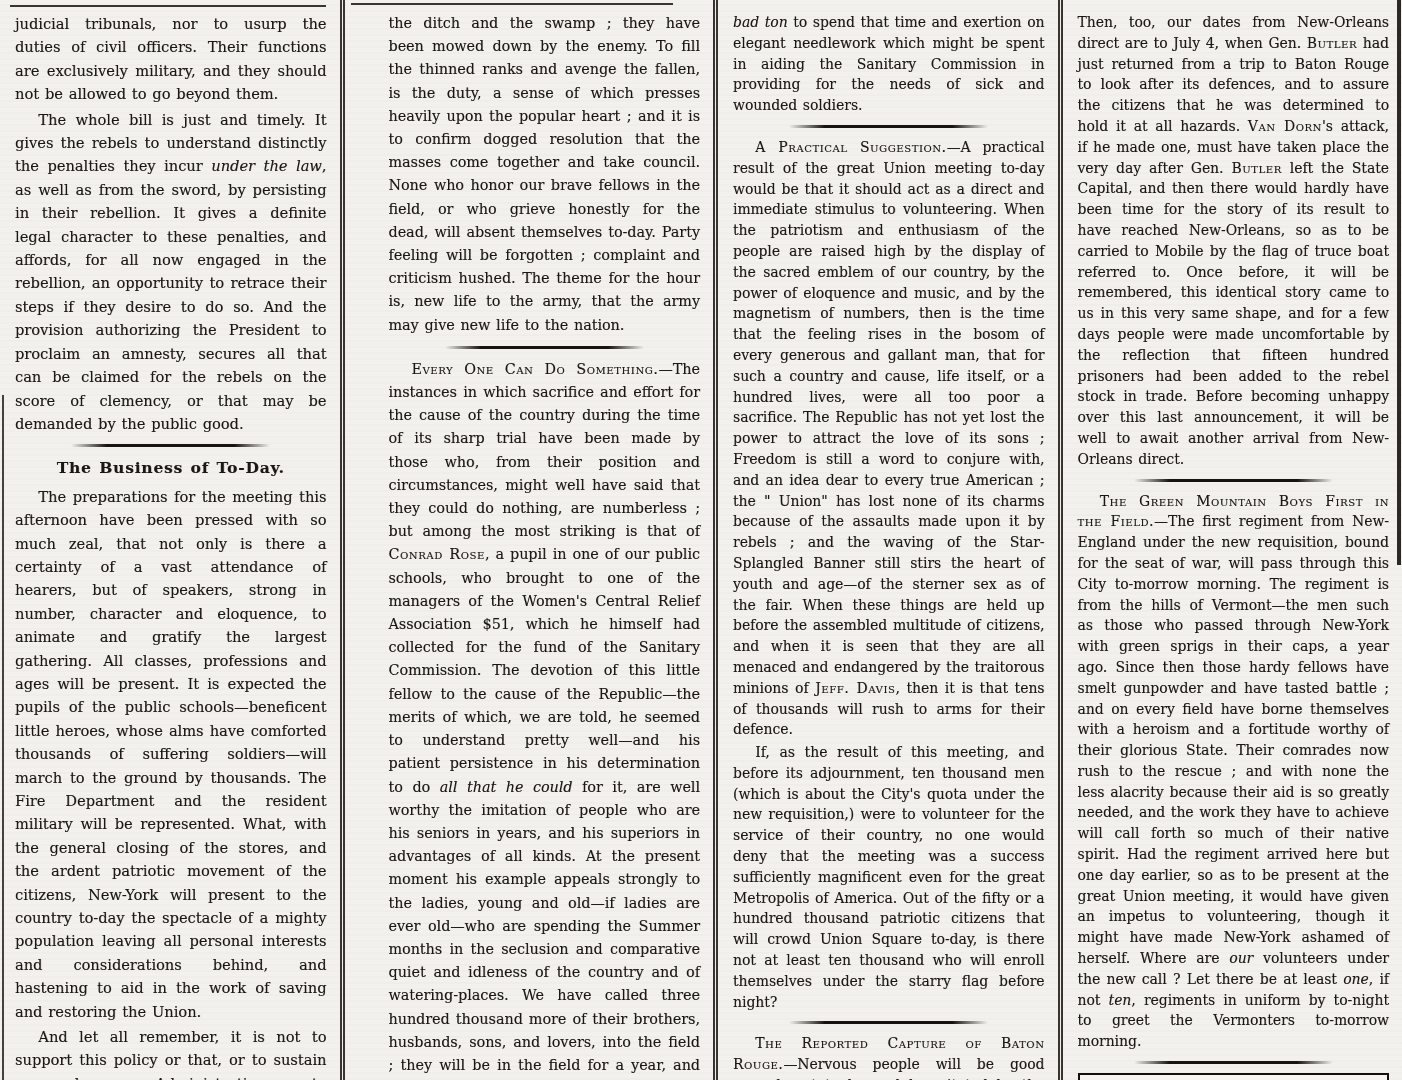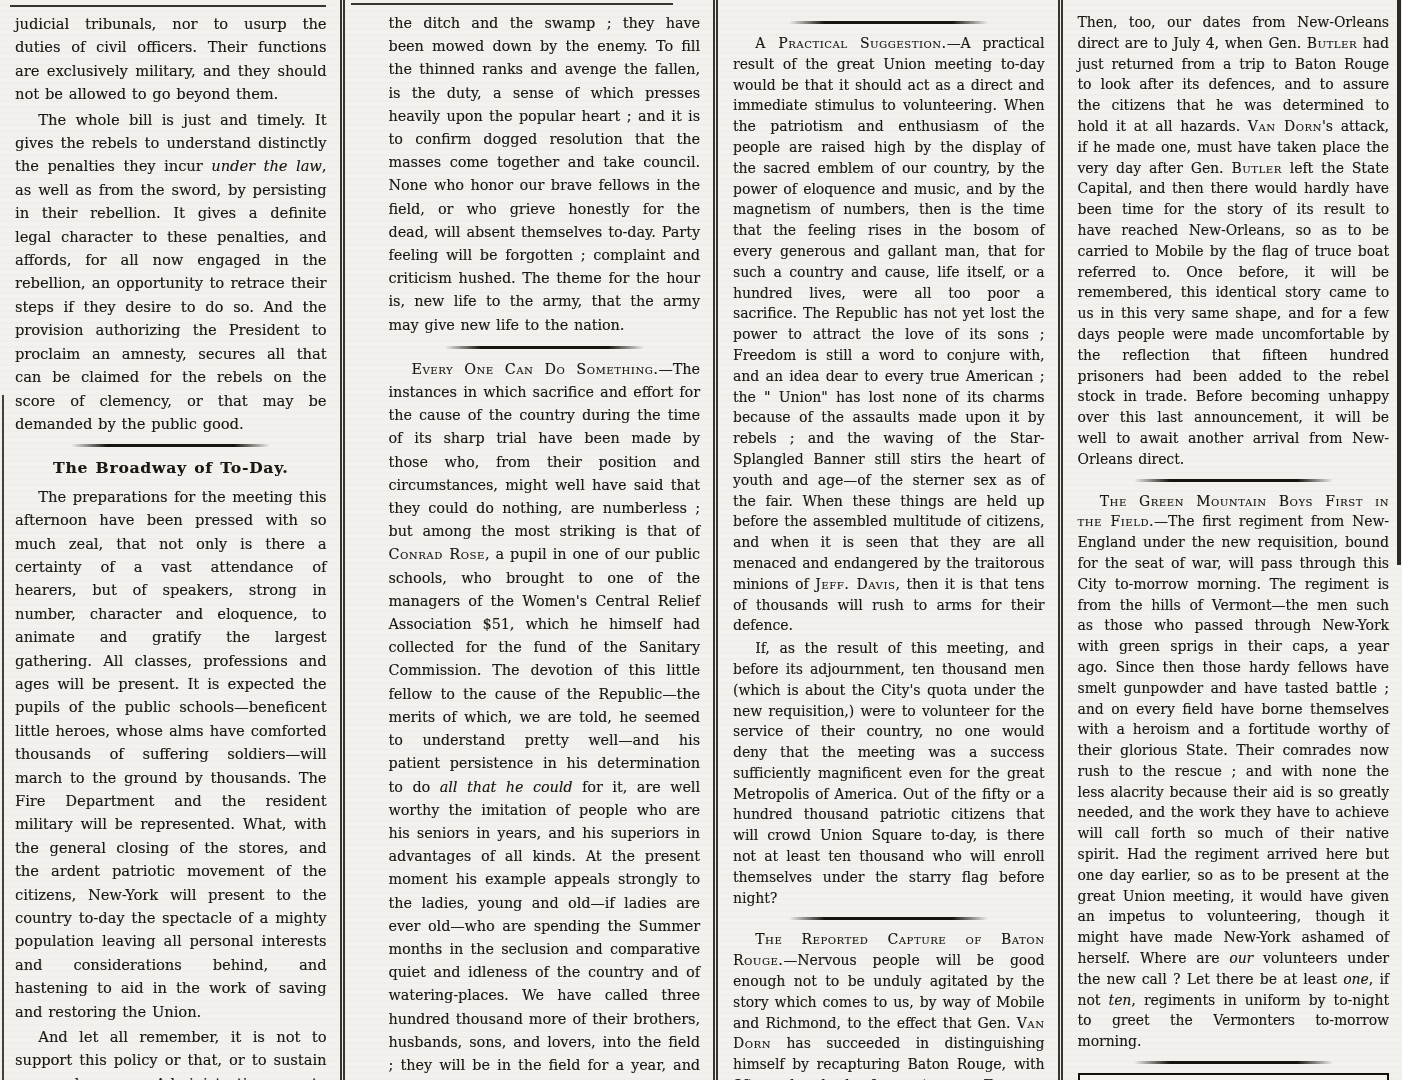--- a/index.html
+++ b/index.html
@@ -81,31 +81,32 @@
 </head>
 <body>
 
 <div class="paper">
   <div class="column col-a">
     <div class="artifact col1-top-line"></div>
     <div class="artifact col1-left-line"></div>
   <p class="cont">judicial tribunals, nor to usurp the duties of civil officers. Their functions are exclusively military, and they should not be allowed to go beyond them.</p>
       <p>The whole bill is just and timely. It gives the rebels to understand distinctly the penalties they incur <i>under the law</i>, as well as from the sword, by persisting in their rebellion. It gives a definite legal character to these penalties, and affords, for all now engaged in the rebellion, an opportunity to retrace their steps if they desire to do so. And the provision authorizing the President to proclaim an amnesty, secures all that can be claimed for the rebels on the score of clemency, or that may be demanded by the public good.</p>
       <div class="rule"></div>
-      <h2 class="headline">The Broadway of To-Day.</h2>
+      <h2 class="headline">The Business of To-Day.</h2>
       <p>The preparations for the meeting this afternoon have been pressed with so much zeal, that not only is there a certainty of a vast attendance of hearers, but of speakers, strong in number, character and eloquence, to animate and gratify the largest gathering. All classes, professions and ages will be present. It is expected the pupils of the public schools—beneficent little heroes, whose alms have comforted thousands of suffering soldiers—will march to the ground by thousands. The Fire Department and the resident military will be represented. What, with the general closing of the stores, and the ardent patriotic movement of the citizens, New-York will present to the country to-day the spectacle of a mighty population leaving all personal interests and considerations behind, and hastening to aid in the work of saving and restoring the Union.</p>
       <p>And let all remember, it is not to support this policy or that, or to sustain or condemn an Administration, or to pass upon the qualifications of any military chief, that this great popular comitium is held. The Union is in danger, and must be redeemed ; more than that, our brethren and sons, who have hastened to its redemption, are in peril, and must be saved. The armies we have sent to the field, confident of our strength, and disparaging that of the enemy, have proved insufficient for the gigantic task before them. Disease has decimated them ; they have perished in</p>
     </div>
   <div class="column col-b">
     <div class="artifact col2-top-line"></div>
   <p class="cont">the ditch and the swamp ; they have been mowed down by the enemy. To fill the thinned ranks and avenge the fallen, is the duty, a sense of which presses heavily upon the popular heart ; and it is to confirm dogged resolution that the masses come together and take council. None who honor our brave fellows in the field, or who grieve honestly for the dead, will absent themselves to-day. Party feeling will be forgotten ; complaint and criticism hushed. The theme for the hour is, new life to the army, that the army may give new life to the nation.</p>
       <div class="rule"></div>
       <p><span class="sc">Every One Can Do Something.</span>—The instances in which sacrifice and effort for the cause of the country during the time of its sharp trial have been made by those who, from their position and circumstances, might well have said that they could do nothing, are numberless ; but among the most striking is that of <span class="sc">Conrad Rose</span>, a pupil in one of our public schools, who brought to one of the managers of the Women's Central Relief Association $51, which he himself had collected for the fund of the Sanitary Commission. The devotion of this little fellow to the cause of the Republic—the merits of which, we are told, he seemed to understand pretty well—and his patient persistence in his determination to do <i>all that he could</i> for it, are well worthy the imitation of people who are his seniors in years, and his superiors in advantages of all kinds. At the present moment his example appeals strongly to the ladies, young and old—if ladies are ever old—who are spending the Summer months in the seclusion and comparative quiet and idleness of the country and of watering-places. We have called three hundred thousand more of their brothers, husbands, sons, and lovers, into the field ; they will be in the field for a year, and perhaps more. Now, will any woman who has a brother, a lover, a husband, or a son, or who thinks herself worth one, spend her time over embroidery and elegant nonsense, when she can  spend her time and stir her fingers in providing the stockings, the shirts, the sheets, and the bandages which the men who fight for the Republic are sure to need ? We think not. We believe that all over the loyal States, by the sea-side, on the mountain, at watering-places, at the farm-houses, where the more fortunate of our fairer population are seeking health and relaxation, it will be pronounced</p>
     </div>
   <div class="column col-c">
+      <p class="cont"><i>bad ton</i> to spend that time and exertion on elegant needlework which might be spent in aiding the Sanitary Commission in providing for the needs of sick and wounded soldiers.</p>
       <div class="rule"></div>
       <p><span class="sc">A Practical Suggestion.</span>—A practical result of the great Union meeting to-day would be that it should act as a direct and immediate stimulus to volunteering. When the patriotism and enthusiasm of the people are raised high by the display of the sacred emblem of our country, by the power of eloquence and music, and by the magnetism of numbers, then is the time that the feeling rises in the bosom of every generous and gallant man, that for such a country and cause, life itself, or a hundred lives, were all too poor a sacrifice. The Republic has not yet lost the power to attract the love of its sons ; Freedom is still a word to conjure with, and an idea dear to every true American ; the " Union" has lost none of its charms because of the assaults made upon it by rebels ; and the waving of the Star-Splangled Banner still stirs the heart of youth and age—of the sterner sex as of the fair. When these things are held up before the assembled multitude of citizens, and when it is seen that they are all menaced and endangered by the traitorous minions of <span class="sc">Jeff. Davis</span>, then it is that tens of thousands will rush to arms for their defence.</p>
       <p>If, as the result of this meeting, and before its adjournment, ten thousand men (which is about the City's quota under the new requisition,) were to volunteer for the service of their country, no one would deny that the meeting was a success sufficiently magnificent even for the great Metropolis of America. Out of the fifty or a hundred thousand patriotic citizens that will crowd Union Square to-day, is there not at least ten thousand who will enroll themselves under the starry flag before night?</p>
       <div class="rule"></div>
       <p><span class="sc">The Reported Capture of Baton Rouge.</span>—Nervous people will be good enough not to be unduly agitated by the story which comes to us, by way of Mobile and Richmond, to the effect that Gen. <span class="sc">Van Dorn</span> has succeeded in distinguishing himself by recapturing Baton Rouge, with fifteen hundred of our troops. For one thing, the General in question would be too anxious to wipe out the memory of the drubbing which he received at Pea Ridge, at the hands of Gen. , to allow intelligence of such an important success to linger on its way to Richmond long enough to make it necessary for it to pass through New-Orleans.</p>
     </div>
   <div class="column col-d">
       <p class="cont">Then, too, our dates from New-Orleans direct are to July 4, when Gen. <span class="sc">Butler</span> had just returned from a trip to Baton Rouge to look after its defences, and to assure the citizens that he was determined to hold it at all hazards. <span class="sc">Van Dorn</span>'s attack, if he made one, must have taken place the very day after Gen. <span class="sc">Butler</span> left the State Capital, and then there would hardly have been time for the story of its result to have reached New-Orleans, so as to be carried to Mobile by the flag of truce boat referred to. Once before, it will be remembered, this identical story came to us in this very same shape, and for a few days people were made uncomfortable by the reflection that fifteen hundred prisoners had been added to the rebel stock in trade. Before becoming unhappy over this last announcement, it will be well to await another arrival from New-Orleans direct.</p>
       <div class="rule"></div>
       <p><span class="sc">The Green Mountain Boys First in the Field.</span>—The first regiment from New-England under the new requisition, bound for the seat of war, will pass through this City to-morrow morning. The regiment is from the hills of Vermont—the men such as those who passed through New-York with green sprigs in their caps, a year ago. Since then those hardy fellows have smelt gunpowder and have tasted battle ; and on every field have borne themselves with a heroism and a fortitude worthy of their glorious State. Their comrades now rush to the rescue ; and with none the less alacrity because their aid is so greatly needed, and the work they have to achieve will call forth so much of their native spirit. Had the regiment arrived here but one day earlier, so as to be present at the great Union meeting, it would have given an impetus to volunteering, though it might have made New-York ashamed of herself. Where are <i>our</i> volunteers under the new call ? Let there be at least <i>one</i>, if not <i>ten</i>, regiments in uniform by to-night to greet the Vermonters to-morrow morning.</p>

